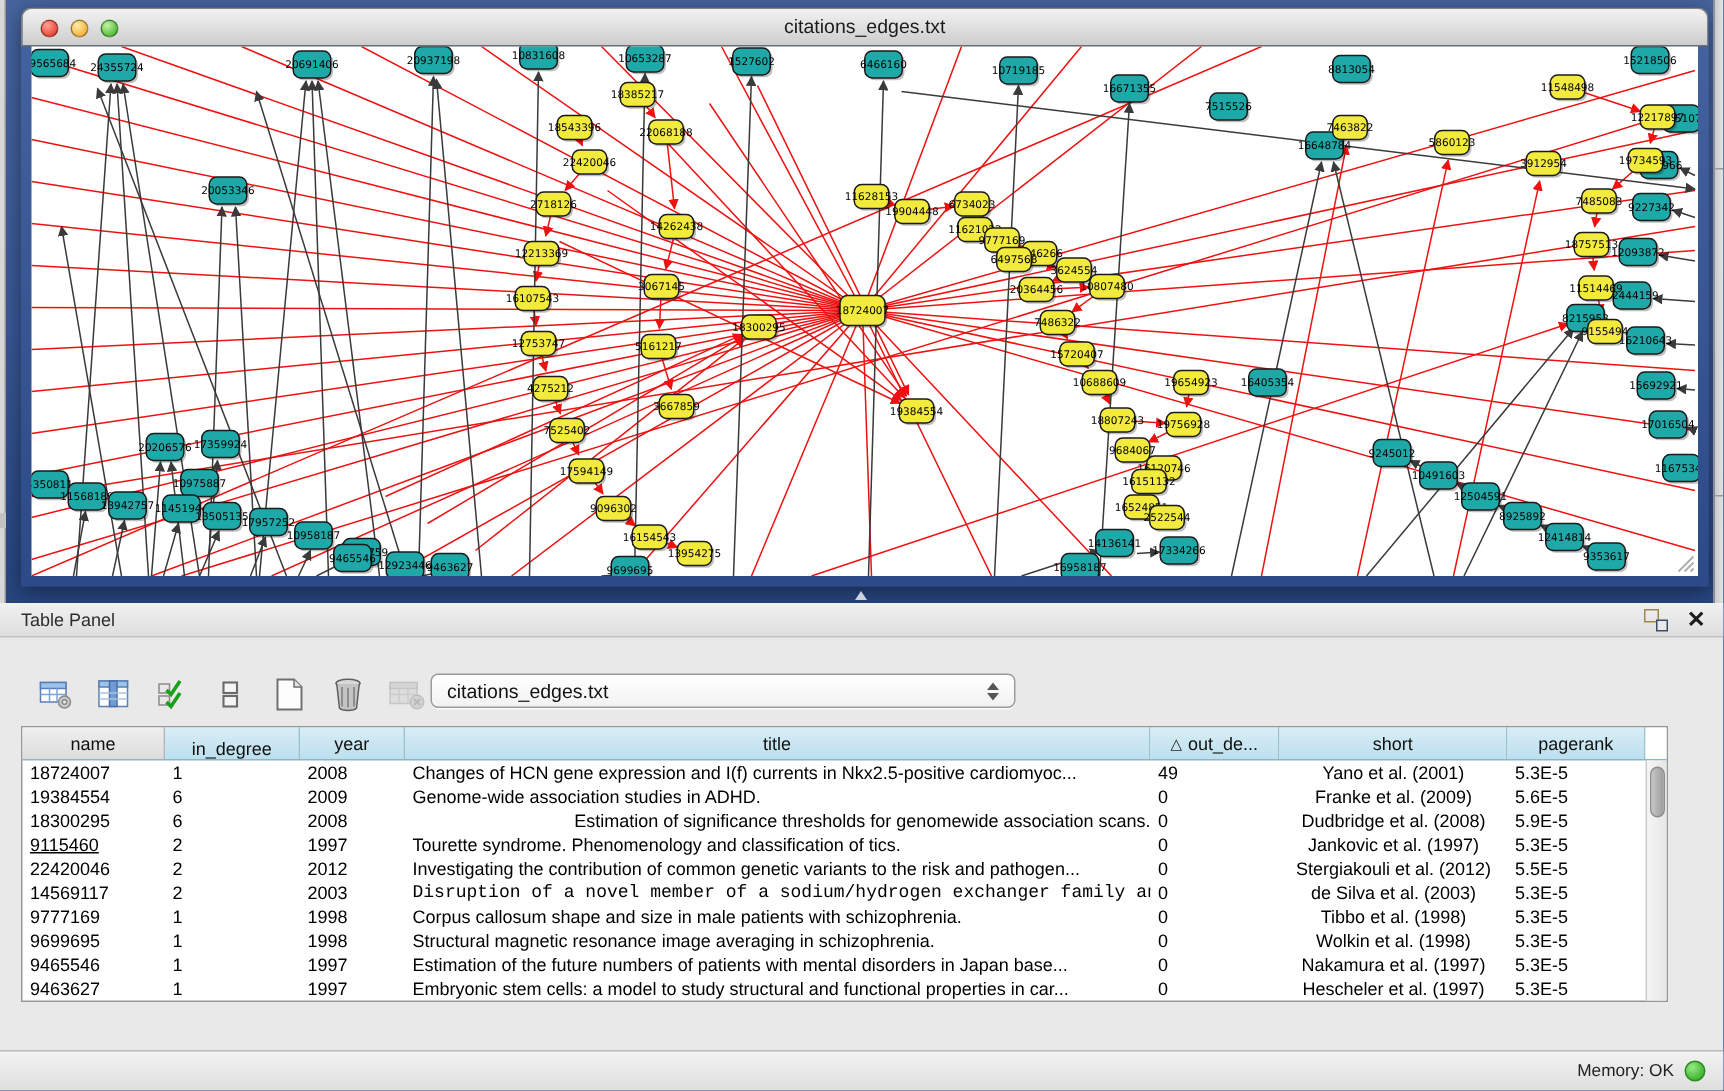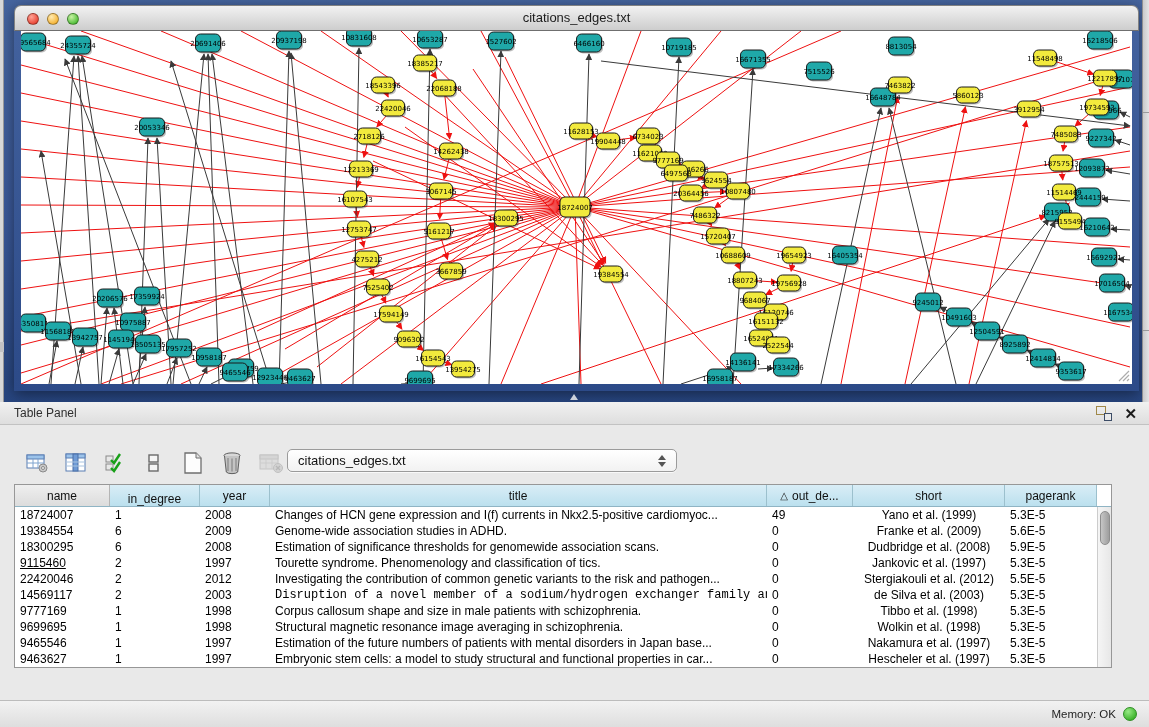--- a/index.html
+++ b/index.html
@@ -901,37 +901,37 @@
         <div class="th-filler"></div>
       </div>
     <div class="tbody">
       <div class="rows" id="tbody">
           <div class="tr">
             <div class="td" style="width: 95px;">18724007</div>
             <div class="td" style="width: 90px;">1</div>
             <div class="td" style="width: 70px;">2008</div>
             <div class="td" style="width: 497px;">Changes of HCN gene expression and I(f) currents in Nkx2.5-positive cardiomyoc...</div>
             <div class="td" style="width: 86px;">49</div>
-            <div class="td center" style="width: 152px;">Yano et al. (1999)</div>
+            <div class="td center" style="width: 152px;">Yano et al. (2001)</div>
             <div class="td" style="width: 92px;">5.3E-5</div>
           </div>
           <div class="tr">
             <div class="td" style="width: 95px;">19384554</div>
             <div class="td" style="width: 90px;">6</div>
             <div class="td" style="width: 70px;">2009</div>
             <div class="td" style="width: 497px;">Genome-wide association studies in ADHD.</div>
             <div class="td" style="width: 86px;">0</div>
             <div class="td center" style="width: 152px;">Franke et al. (2009)</div>
             <div class="td" style="width: 92px;">5.6E-5</div>
           </div>
           <div class="tr">
             <div class="td" style="width: 95px;">18300295</div>
             <div class="td" style="width: 90px;">6</div>
             <div class="td" style="width: 70px;">2008</div>
-            <div class="td" style="width: 497px;">Estimation of significance thresholds for genomewide association scans.</div>
+            <div class="td" style="width: 497px; text-align: right;">Estimation of significance thresholds for genomewide association scans.</div>
             <div class="td" style="width: 86px;">0</div>
             <div class="td center" style="width: 152px;">Dudbridge et al. (2008)</div>
             <div class="td" style="width: 92px;">5.9E-5</div>
           </div>
           <div class="tr">
             <div class="td" style="width: 95px; text-decoration: underline;">9115460</div>
             <div class="td" style="width: 90px;">2</div>
             <div class="td" style="width: 70px;">1997</div>
             <div class="td" style="width: 497px;">Tourette syndrome. Phenomenology and classification of tics.</div>
             <div class="td" style="width: 86px;">0</div>

